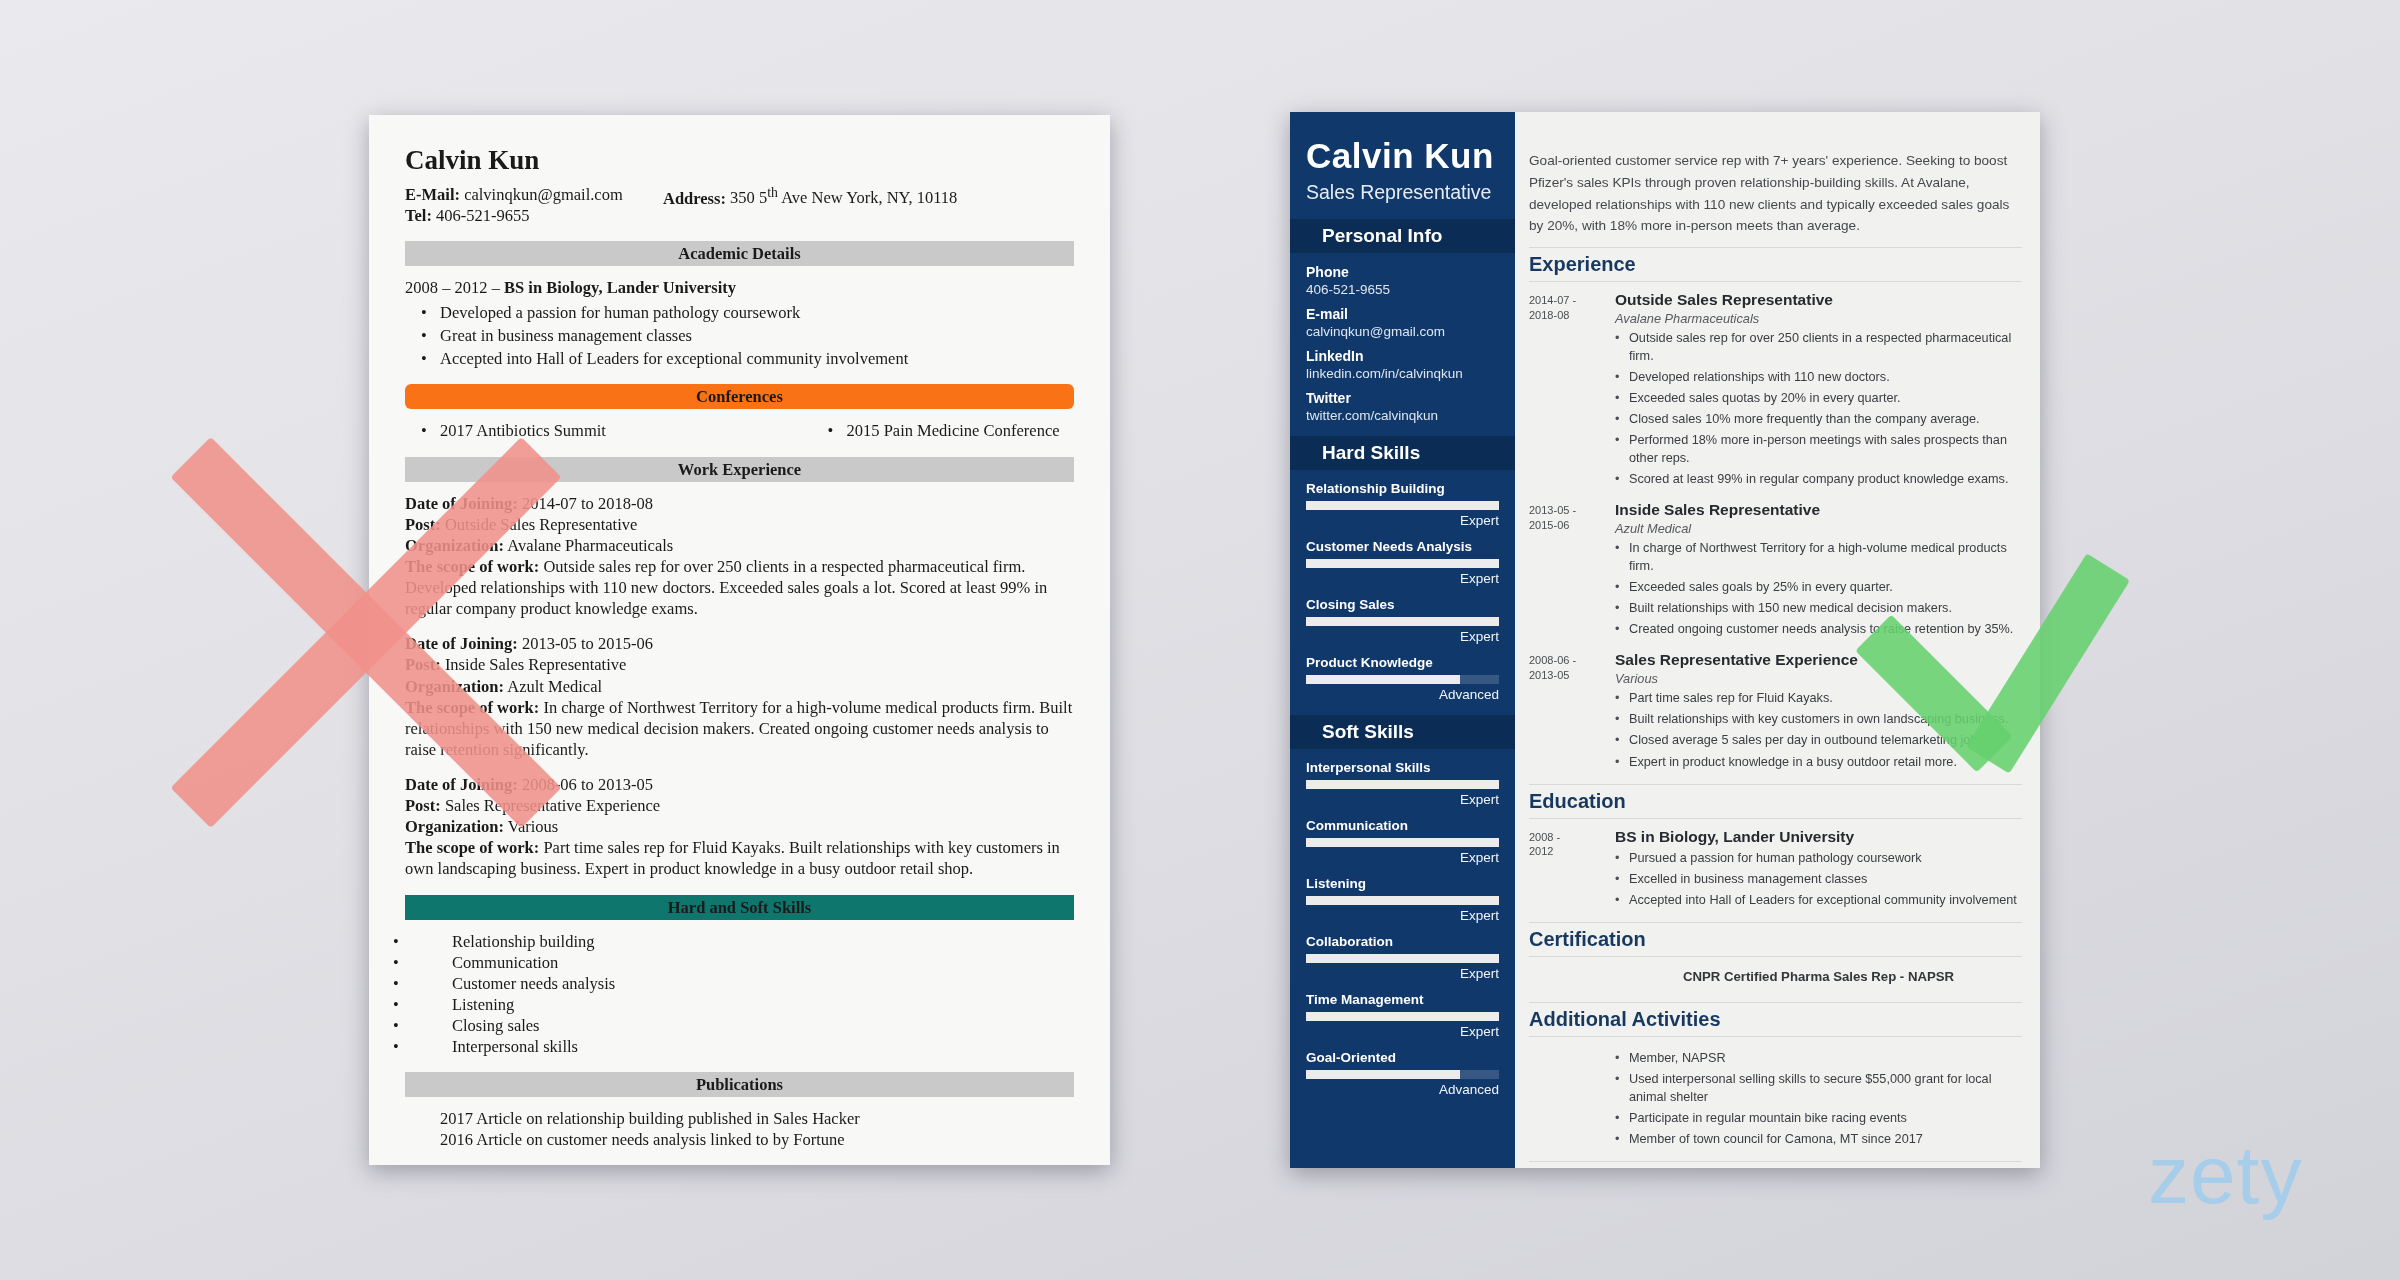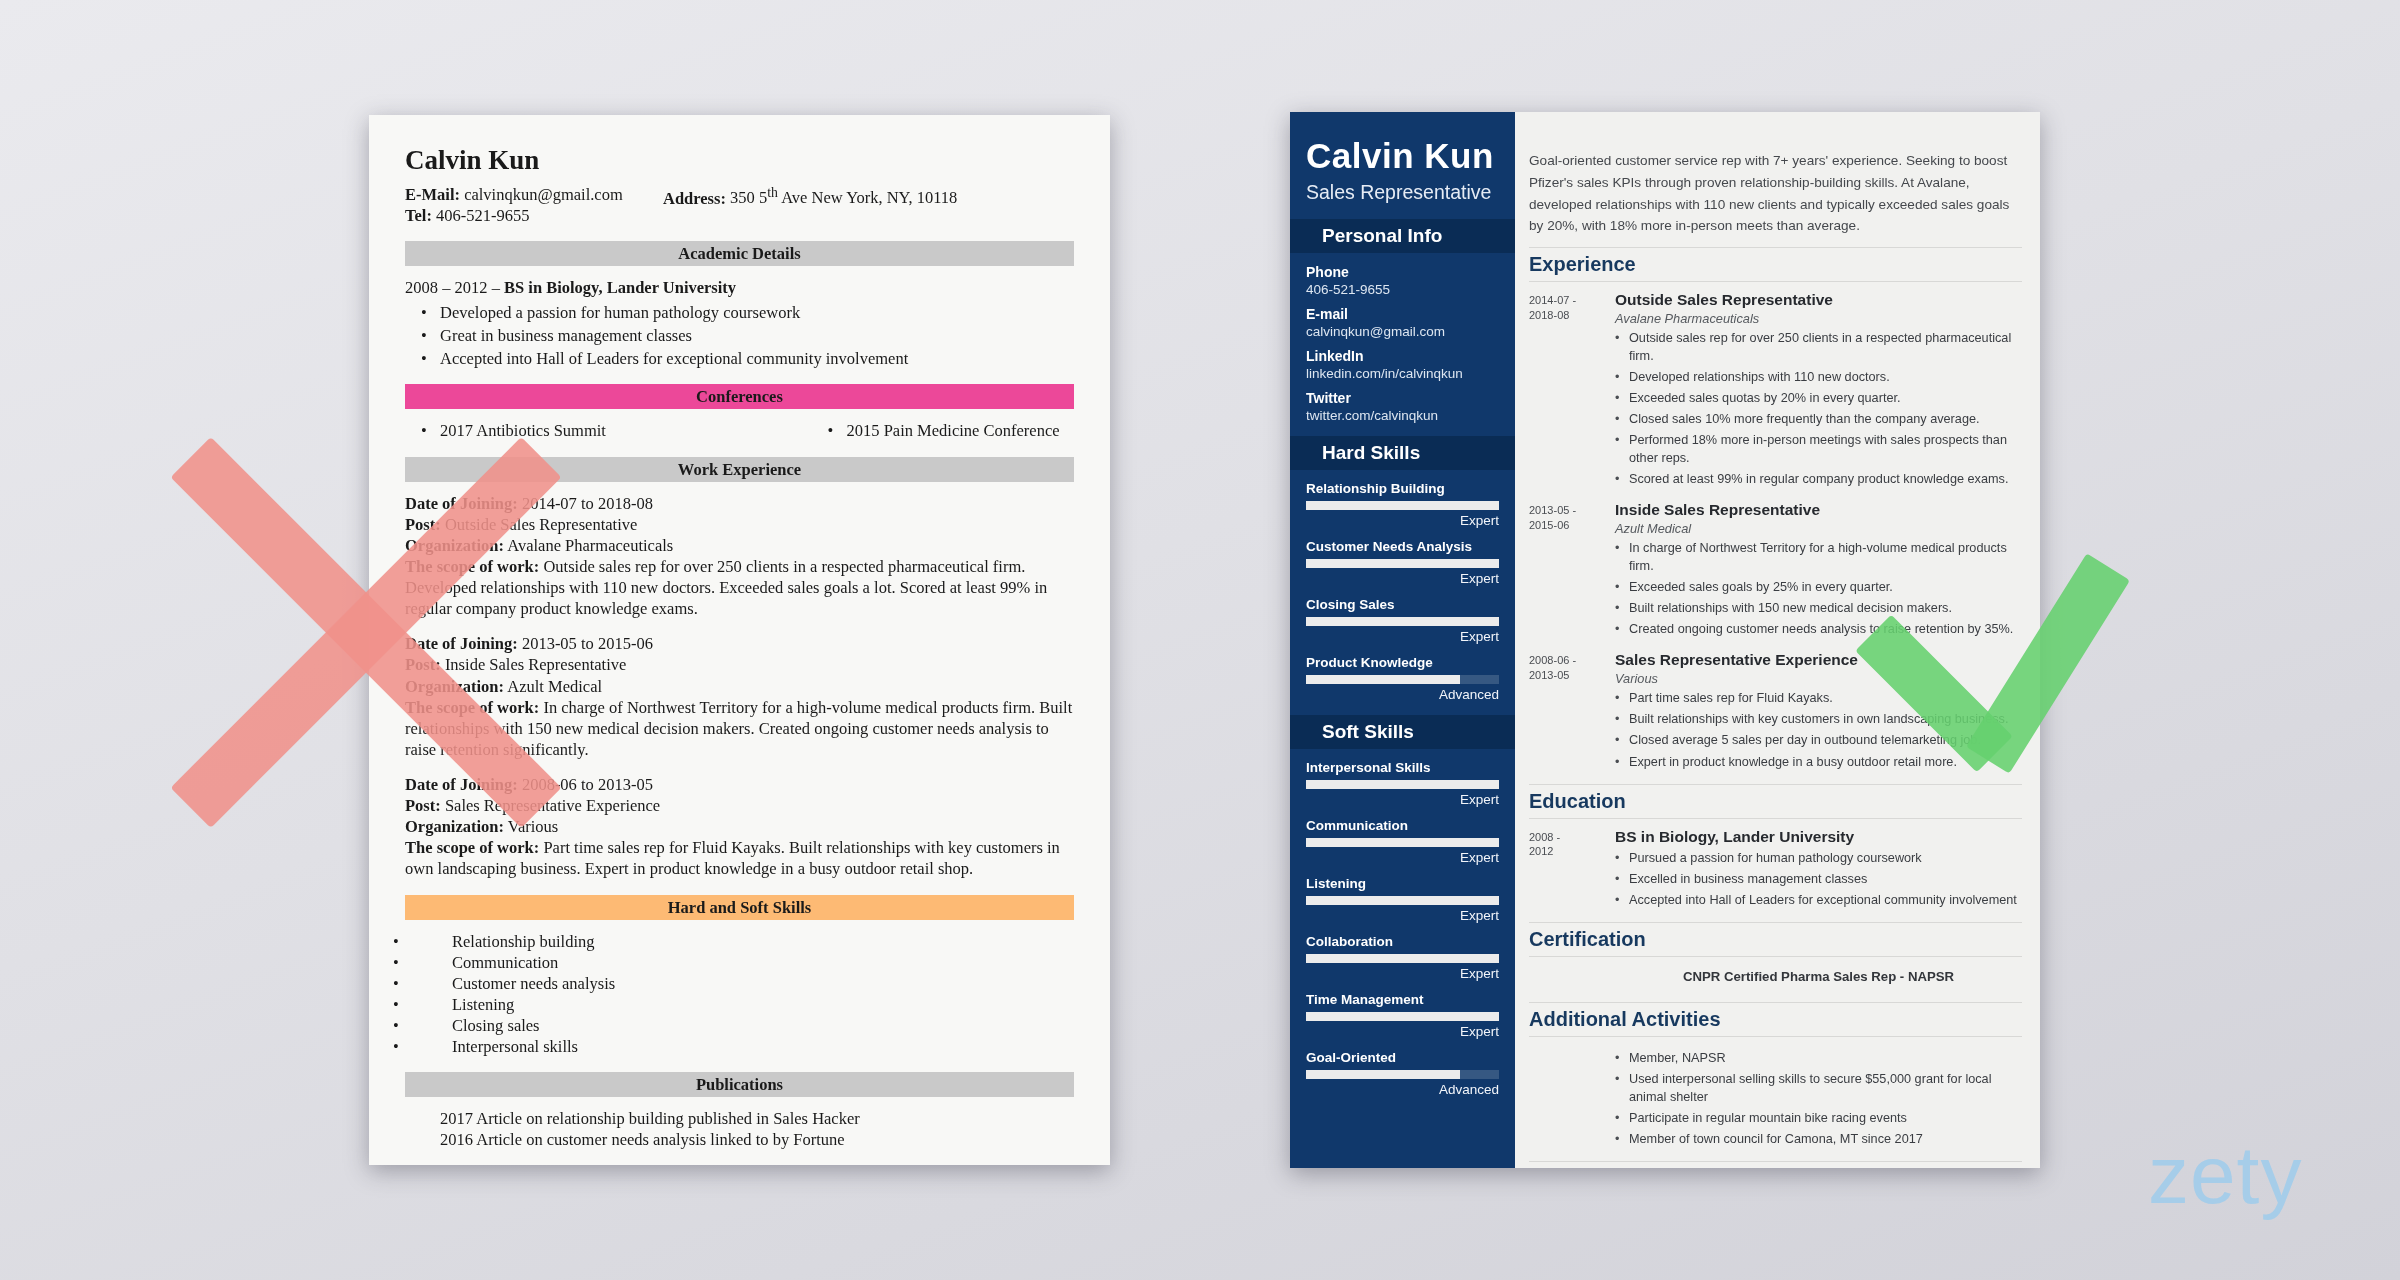--- a/index.html
+++ b/index.html
@@ -97,21 +97,21 @@
         <div class="b-li">
           <span class="b-dot">•</span>
           <span>Great in business management classes</span>
         </div>
         <div class="b-li">
           <span class="b-dot">•</span>
           <span>Accepted into Hall of Leaders for exceptional community involvement</span>
         </div>
       </div>
 
-    <div class="sbar" style="background: #ec4899;">Conferences</div>
+    <div class="sbar" style="background: #f97316; border-radius: 6px;">Conferences</div>
     <div class="conf-row" id="badConfs">
         <div class="conf-cell">
           <span class="b-dot">•</span>
           <span>2017 Antibiotics Summit</span>
         </div>
         <div class="conf-cell">
           <span class="b-dot">•</span>
           <span>2015 Pain Medicine Conference</span>
         </div>
       </div>
@@ -131,21 +131,21 @@
           <div><b>The scope of work:</b> <span>In charge of Northwest Territory for a high-volume medical products firm. Built relationships with 150 new medical decision makers. Created ongoing customer needs analysis to raise retention significantly.</span></div>
         </div>
         <div class="job">
           <div><b>Date of Joining:</b> <span>2008-06 to 2013-05</span></div>
           <div><b>Post:</b> <span>Sales Representative Experience</span></div>
           <div><b>Organization:</b> <span>Various</span></div>
           <div><b>The scope of work:</b> <span>Part time sales rep for Fluid Kayaks. Built relationships with key customers in own landscaping business. Expert in product knowledge in a busy outdoor retail shop.</span></div>
         </div>
       </div>
 
-    <div class="sbar" style="background: #fdba74;">Hard and Soft Skills</div>
+    <div class="sbar" style="background: #0f766e;">Hard and Soft Skills</div>
     <div id="badSkills">
         <div class="sk-row">
           <span class="b-dot">•</span>
           <span>Relationship building</span>
         </div>
         <div class="sk-row">
           <span class="b-dot">•</span>
           <span>Communication</span>
         </div>
         <div class="sk-row">

